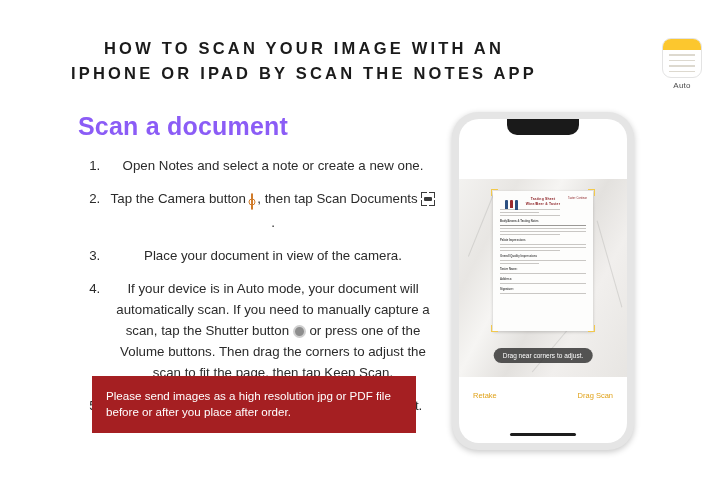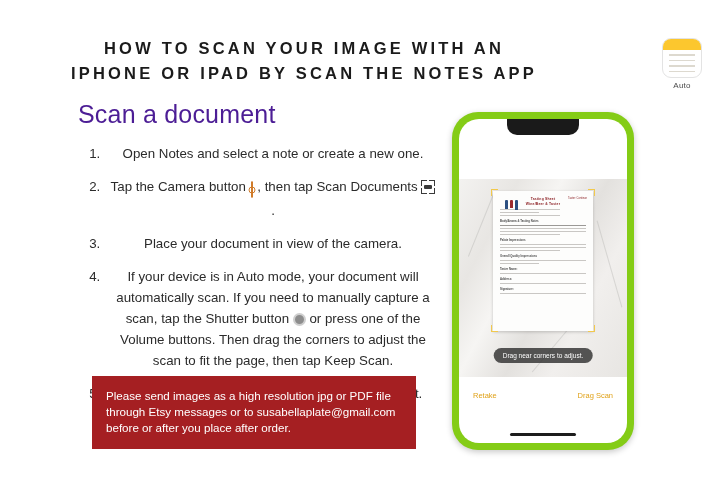--- a/index.html
+++ b/index.html
@@ -76,23 +76,23 @@
 
   
   .content {
     position: absolute;
     left: 78px;
     top: 100px;
     width: 360px;
   }
   .section-title {
     font-size: 25px;
-    color: #4c1d95;
-    font-weight: normal;
-    margin: 0 0 14px 0;
+    color: #8b5cf6;
+    font-weight: bold;
+    margin: 12px 0 14px 0;
     letter-spacing: 0.2px;
   }
   ol.steps {
     margin: 0;
     padding-left: 26px;
     color: #2b2b2b;
     font-size: 13.3px;
     line-height: 21px;
     text-align: center;
   }
@@ -171,21 +171,21 @@
   }
 
   
   .phone {
     position: absolute;
     left: 452px;
     top: 112px;
     width: 182px;
     height: 338px;
     border-radius: 26px;
-    background: #84cc16;
+    background: #e5e5e5;
     box-shadow: 0 2px 6px rgba(0,0,0,0.22);
     box-sizing: border-box;
     padding: 7px;
   }
   .phone-screen {
     position: relative;
     width: 100%;
     height: 100%;
     border-radius: 20px;
     background: #ffffff;
@@ -388,21 +388,20 @@
     </li>
 
     <li>
       <span>Tap Save or add additional scans to the document.</span>
     </li>
   </ol>
 </div>
 
 <div class="notice">
   <div>Please send images as a high resolution jpg or PDF file</div>
-  <div>through Etsy messages or to susabellaplate@gmail.com</div>
   <div>before or after you place after order.</div>
 </div>
 
 <div class="phone">
   <div class="phone-screen">
     <div class="notch"></div>
     <div class="status-time"></div>
     <div class="status-right"></div>
 
     <div class="cam-viewport">

